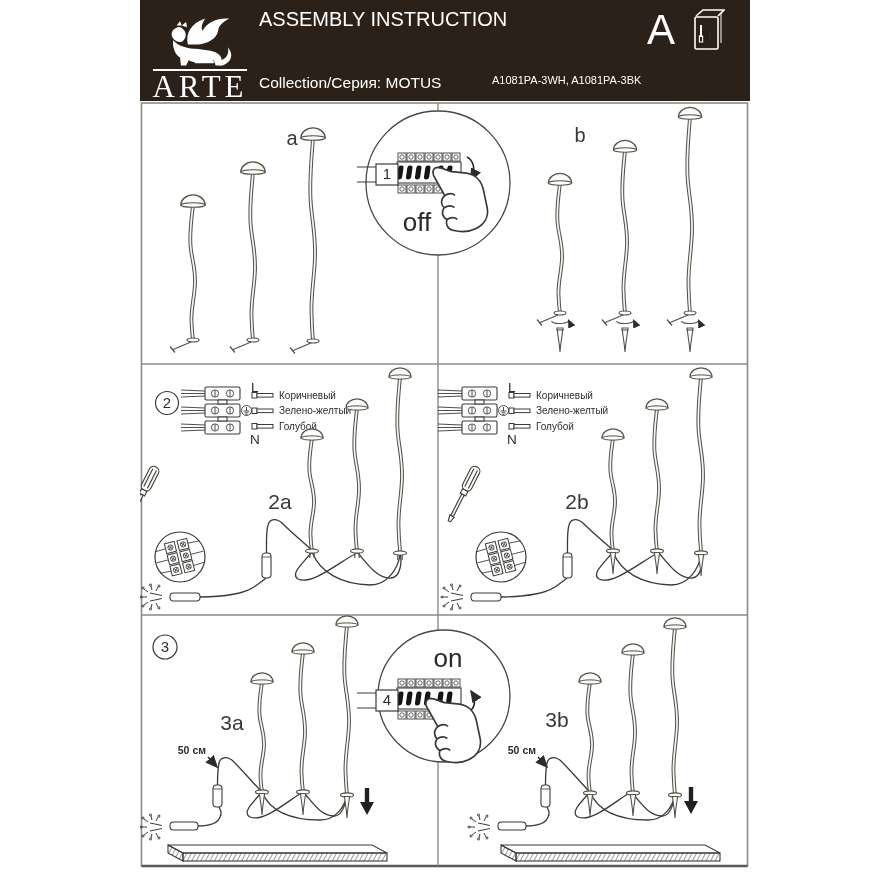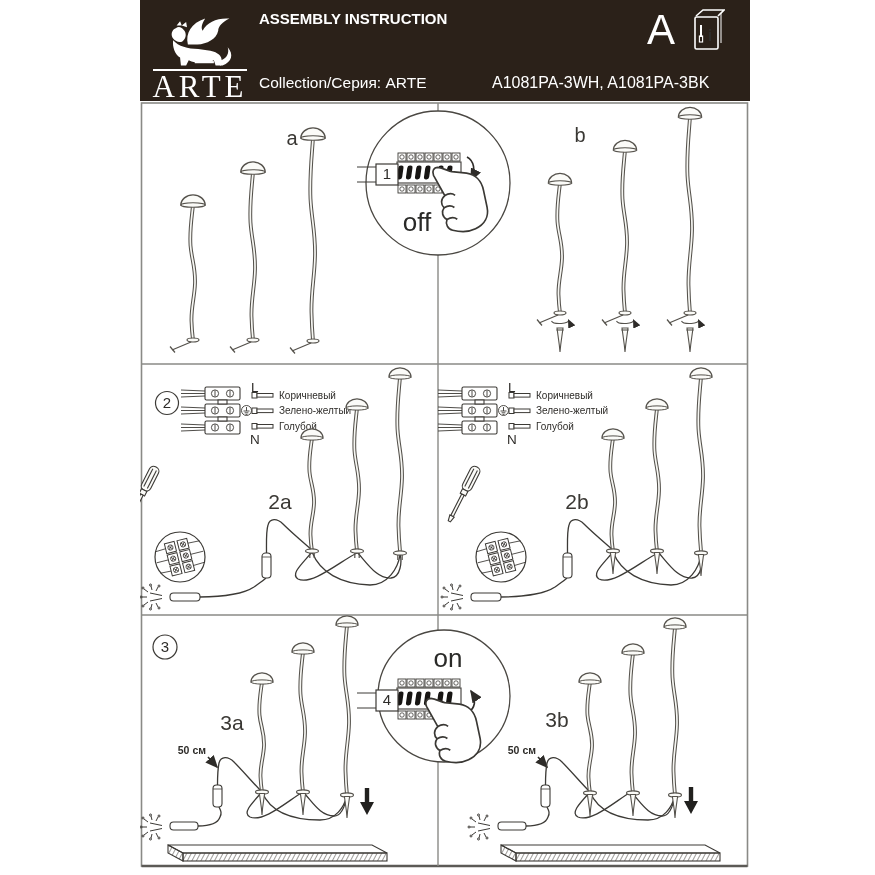--- a/index.html
+++ b/index.html
@@ -5,23 +5,23 @@
   html,body{margin:0;padding:0;background:#fff;width:875px;height:875px;
     font-family:"Liberation Sans",sans-serif;}
   .page{position:absolute;left:140px;top:0;width:610px;height:875px;background:#fff;}
   
   .hdr{position:absolute;left:0;top:0;width:610px;height:101px;background:#2b2119;color:#fff;}
   .logo{position:absolute;left:6px;top:14px;width:108px;text-align:center;}
   .logo svg{display:block;margin:2px auto 0;}
   .logo .rule{border-top:2px solid #fff;width:94px;margin:1px auto 0;}
   .brand{font-family:"Liberation Serif",serif;font-size:31px;letter-spacing:4px;line-height:32px;}
   .brand-sub{font-size:8px;letter-spacing:9px;line-height:9px;padding-left:6px;margin-top:12px;}
-  .titles{position:absolute;left:119px;top:9px;font-weight:bold;font-size:15px;line-height:20px;}
+  .titles{position:absolute;left:119px;top:9px;font-weight:normal;font-size:20px;line-height:20px;}
   .collection{position:absolute;left:119px;top:74px;font-size:15.5px;}
-  .models{position:absolute;left:352px;top:74px;font-size:16px;}
+  .models{position:absolute;left:352px;top:74px;font-size:11px;}
   .docletter{position:absolute;left:507px;top:6px;font-size:42px;font-weight:400;}
   .bookicon{position:absolute;left:551px;top:9px;}
   
   .art{position:absolute;left:0;top:101px;}
   svg text{font-family:"Liberation Sans",sans-serif;fill:#2e2c29;}
   .lbl{font-size:20px;fill:#3a3834;}
   .steplbl{font-size:21px;fill:#3a3834;}
   .switchlbl{font-size:26px;fill:#2a2a28;}
   .circnum{font-size:15px;}
   .legendtxt{font-size:10px;}
@@ -46,21 +46,21 @@
           <rect x="44" y="52" width="22" height="2.5"></rect>
         </g>
       </svg>
       <div class="rule"></div>
       <div class="brand">ARTE</div>
       <div class="brand-sub">LAMP</div>
     </div>
     <div class="titles">
       <div>ASSEMBLY INSTRUCTION</div>
     </div>
-    <div class="collection">Collection/Серия: ARTE</div>
+    <div class="collection">Collection/Серия: MOTUS</div>
     <div class="models">A1081PA-3WH, A1081PA-3BK</div>
     <div class="docletter">A</div>
     <div class="bookicon">
       <svg width="34" height="44" viewBox="0 0 34 44">
         <g stroke="#ffffff" fill="none" stroke-width="1.6">
           <rect x="4" y="8" width="23" height="32" rx="1.5"></rect>
           <path d="M5,7 L12,1 L33,1 L27,7"></path>
           <path d="M30,4 L30,34" stroke-width="1"></path>
           <path d="M10,16 L10,28" stroke-width="2"></path>
           <rect x="8.4" y="27" width="3.2" height="6" stroke-width="1.1"></rect>

